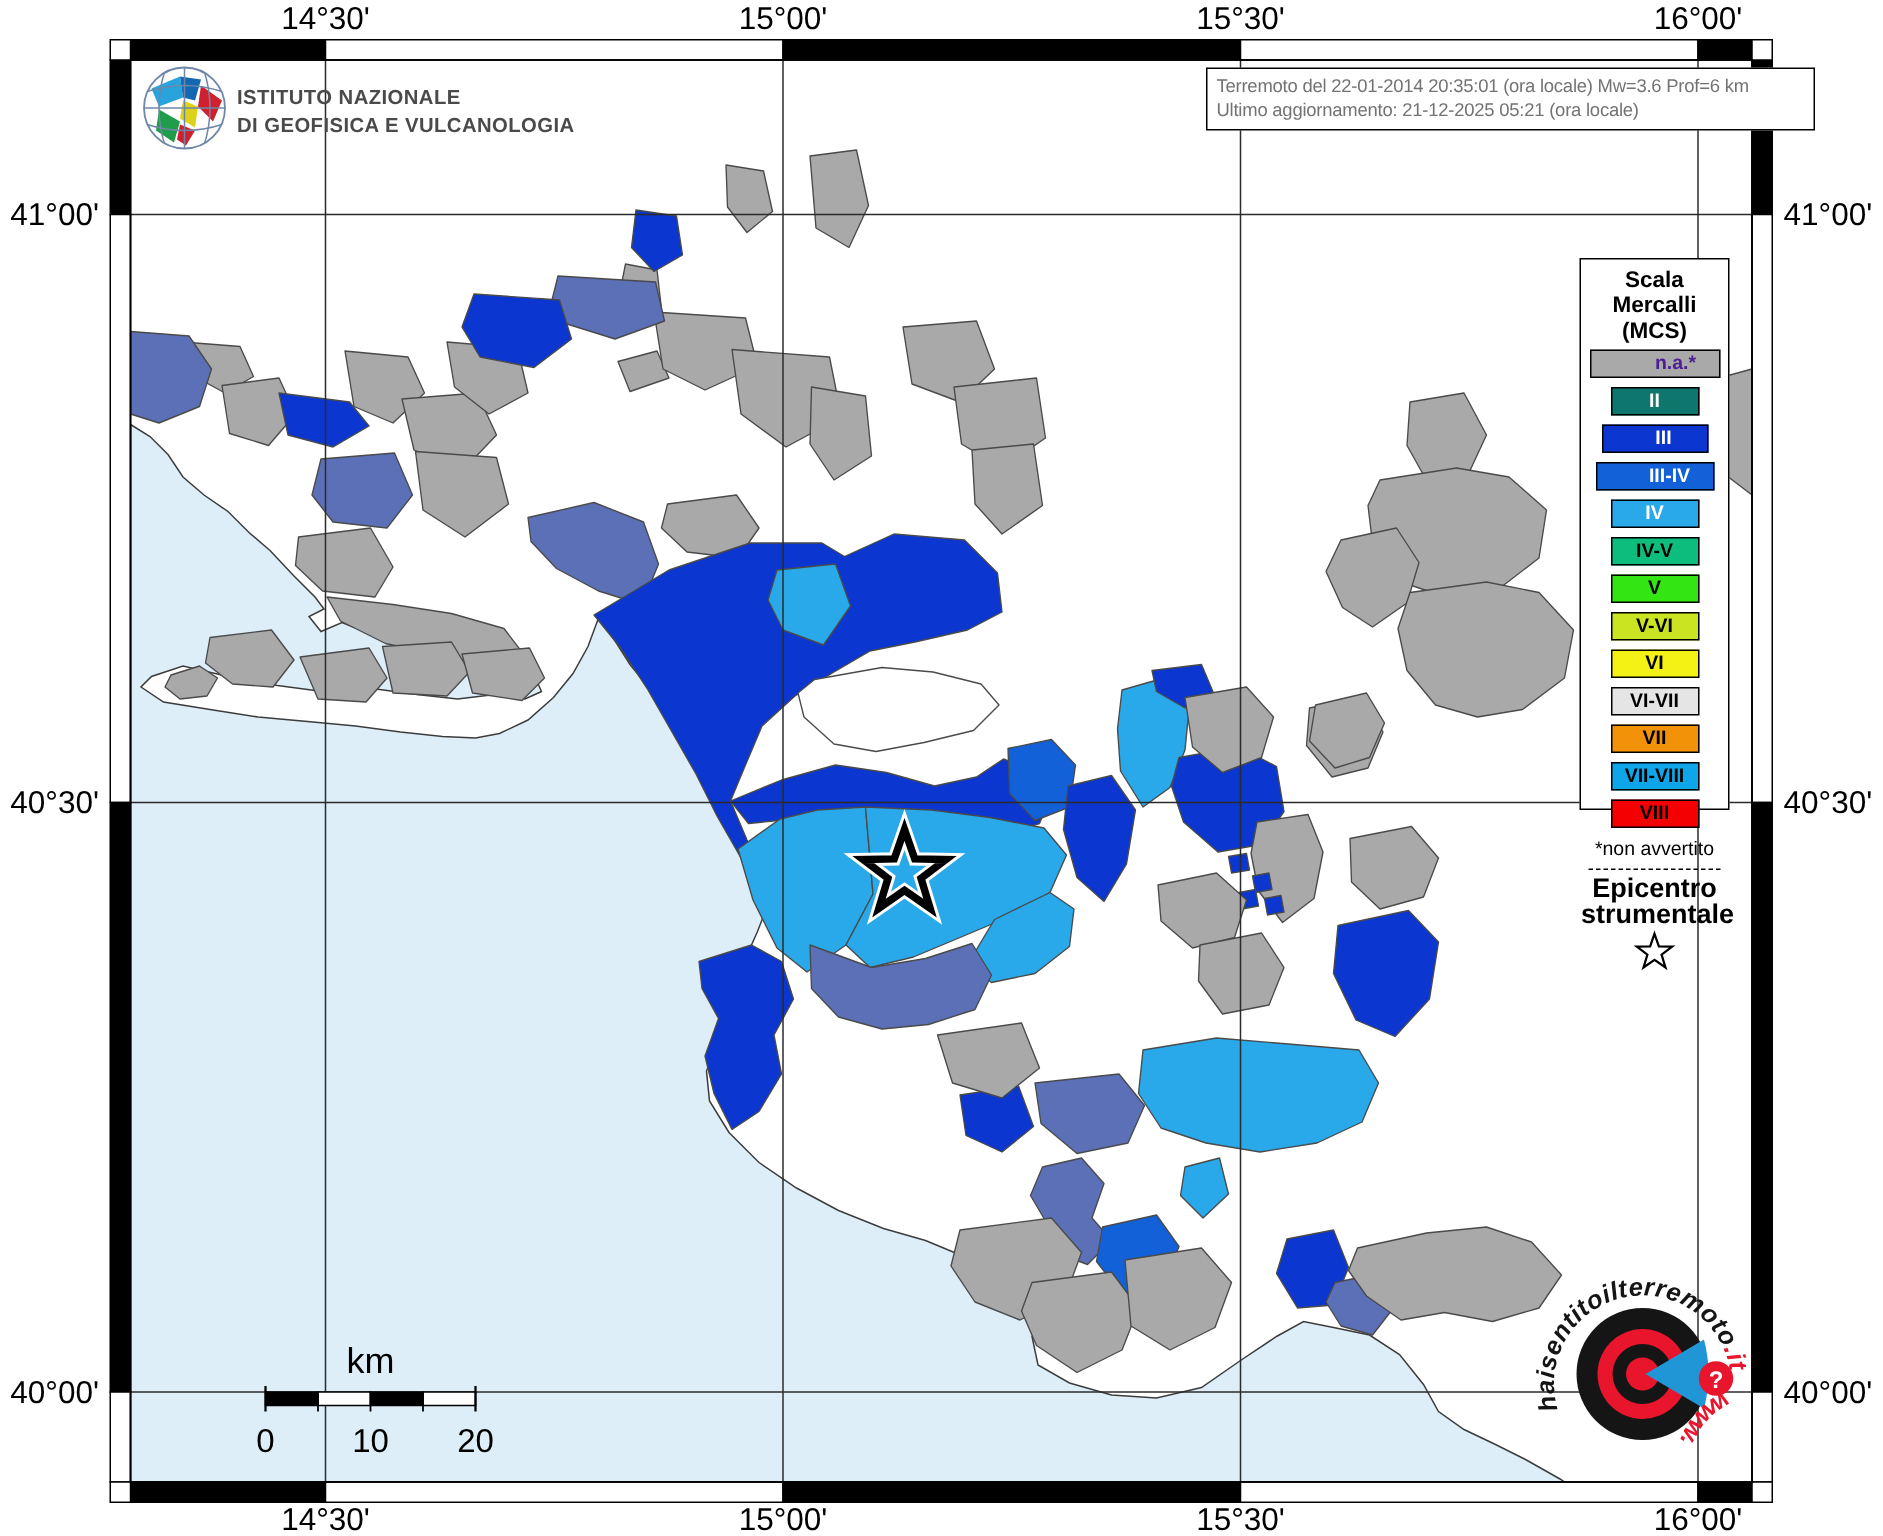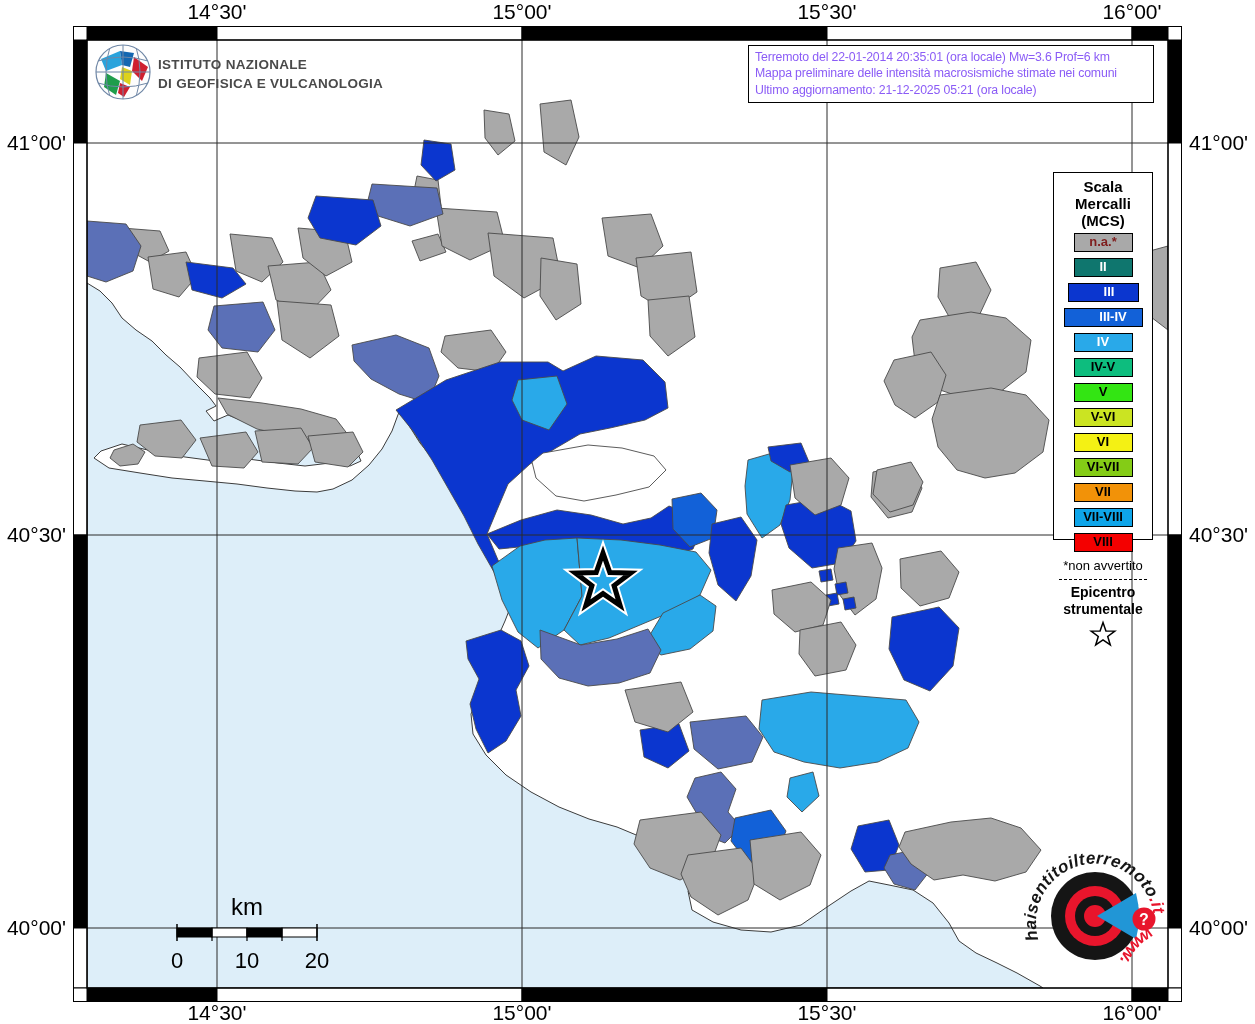--- a/index.html
+++ b/index.html
@@ -3,32 +3,32 @@
 <meta charset="utf-8">
 <style>
   html,body{margin:0;padding:0;background:#fff;}
   .stage{position:relative;width:1255px;height:1024px;background:#fff;overflow:hidden;
          font-family:"Liberation Sans","DejaVu Sans",sans-serif;}
   .stage > svg{position:absolute;left:0;top:0;}
   .ax{font-size:21px;fill:#000;}
   .muni{stroke:#4a4a4a;stroke-width:0.9;stroke-linejoin:round;}
   .grid{stroke:#2b2b2b;stroke-width:1;}
   .frame{stroke:#000;stroke-width:1;}
-  .info-box{position:absolute;left:748px;top:45px;width:392px;background:#fff;
+  .info-box{position:absolute;left:804px;top:45px;width:392px;background:#fff;
             border:1.6px solid #000;padding:3px 6px 4px 6px;font-size:12.3px;line-height:16.4px;
-            letter-spacing:-0.15px;color:#8b5cf6;white-space:nowrap;}
+            letter-spacing:-0.15px;color:#737373;white-space:nowrap;}
   .legend{position:absolute;left:1053px;top:172px;width:100px;height:368px;background:#fff;
           border:1.4px solid #000;text-align:center;color:#000;box-sizing:border-box;}
   .legend-title{font-weight:bold;font-size:15px;line-height:17px;margin-top:5px;}
   .swatches{margin-top:4px;}
   .sw{width:57px;height:17px;margin:0 auto 6px auto;border:1.3px solid #000;
       font-weight:bold;font-size:13px;line-height:16px;}
   .legend-foot{font-size:13px;margin-top:2px;}
   .legend-div{border-top:1.4px dashed #000;margin:6px 5px 4px 5px;}
-  .legend-epi{font-weight:bold;font-size:14px;line-height:17px;}
+  .legend-epi{font-weight:bold;font-size:18px;line-height:17px;}
   .legend-star{margin-top:2px;}
 </style>
 </head>
 <body>
 
 <div class="stage">
 
 <svg width="1255" height="1024" viewBox="0 0 1255 1024">
 
   <rect x="87" y="40" width="1081" height="948" fill="#ffffff"></rect>
@@ -234,41 +234,40 @@
     <text font-size="17" font-weight="bold" font-style="italic" letter-spacing="0.4">
       <textPath href="#arc-www" startOffset="8%">
         <tspan fill="#e8152c">www.</tspan>
       </textPath>
     </text>
   </g>
 </svg>
 
 <div class="info-box">
   <div>Terremoto del 22-01-2014 20:35:01 (ora locale) Mw=3.6 Prof=6 km</div>
-  <div>Mappa preliminare delle intensità macrosismiche stimate nei comuni</div>
   <div>Ultimo aggiornamento: 21-12-2025 05:21 (ora locale)</div>
 </div>
 
 <div class="legend">
   <div class="legend-title">
     <div>Scala</div>
     <div>Mercalli</div>
     <div>(MCS)</div>
   </div>
   <div class="swatches" id="legend-swatches">
-        <div class="sw" style="background: rgb(169, 169, 169); color: #7f1d1d;">n.a.*</div>
+        <div class="sw" style="background: rgb(169, 169, 169); color: #4c1d95; padding-left: 28px;">n.a.*</div>
         <div class="sw" style="background: #0f766e; color: rgb(255, 255, 255);">II</div>
         <div class="sw" style="background: rgb(11, 54, 207); color: rgb(255, 255, 255); padding-left: 12px;">III</div>
         <div class="sw" style="background: rgb(18, 97, 216); color: rgb(255, 255, 255); padding-left: 20px;">III-IV</div>
         <div class="sw" style="background: rgb(41, 169, 233); color: rgb(255, 255, 255);">IV</div>
         <div class="sw" style="background: rgb(13, 189, 126); color: rgb(0, 0, 0);">IV-V</div>
         <div class="sw" style="background: rgb(51, 229, 19); color: rgb(0, 0, 0);">V</div>
         <div class="sw" style="background: rgb(203, 228, 34); color: rgb(0, 0, 0);">V-VI</div>
         <div class="sw" style="background: rgb(244, 241, 20); color: rgb(0, 0, 0);">VI</div>
-        <div class="sw" style="background: #84cc16; color: rgb(0, 0, 0);">VI-VII</div>
+        <div class="sw" style="background: #e5e5e5; color: rgb(0, 0, 0);">VI-VII</div>
         <div class="sw" style="background: rgb(242, 146, 8); color: rgb(0, 0, 0);">VII</div>
         <div class="sw" style="background: #0ea5e9; color: rgb(0, 0, 0);">VII-VIII</div>
         <div class="sw" style="background: rgb(244, 0, 0); color: rgb(0, 0, 0);">VIII</div>
       </div>
   <div class="legend-foot">*non avvertito</div>
   <div class="legend-div"></div>
   <div class="legend-epi">
     <div>Epicentro</div>
     <div>strumentale</div>
   </div>

